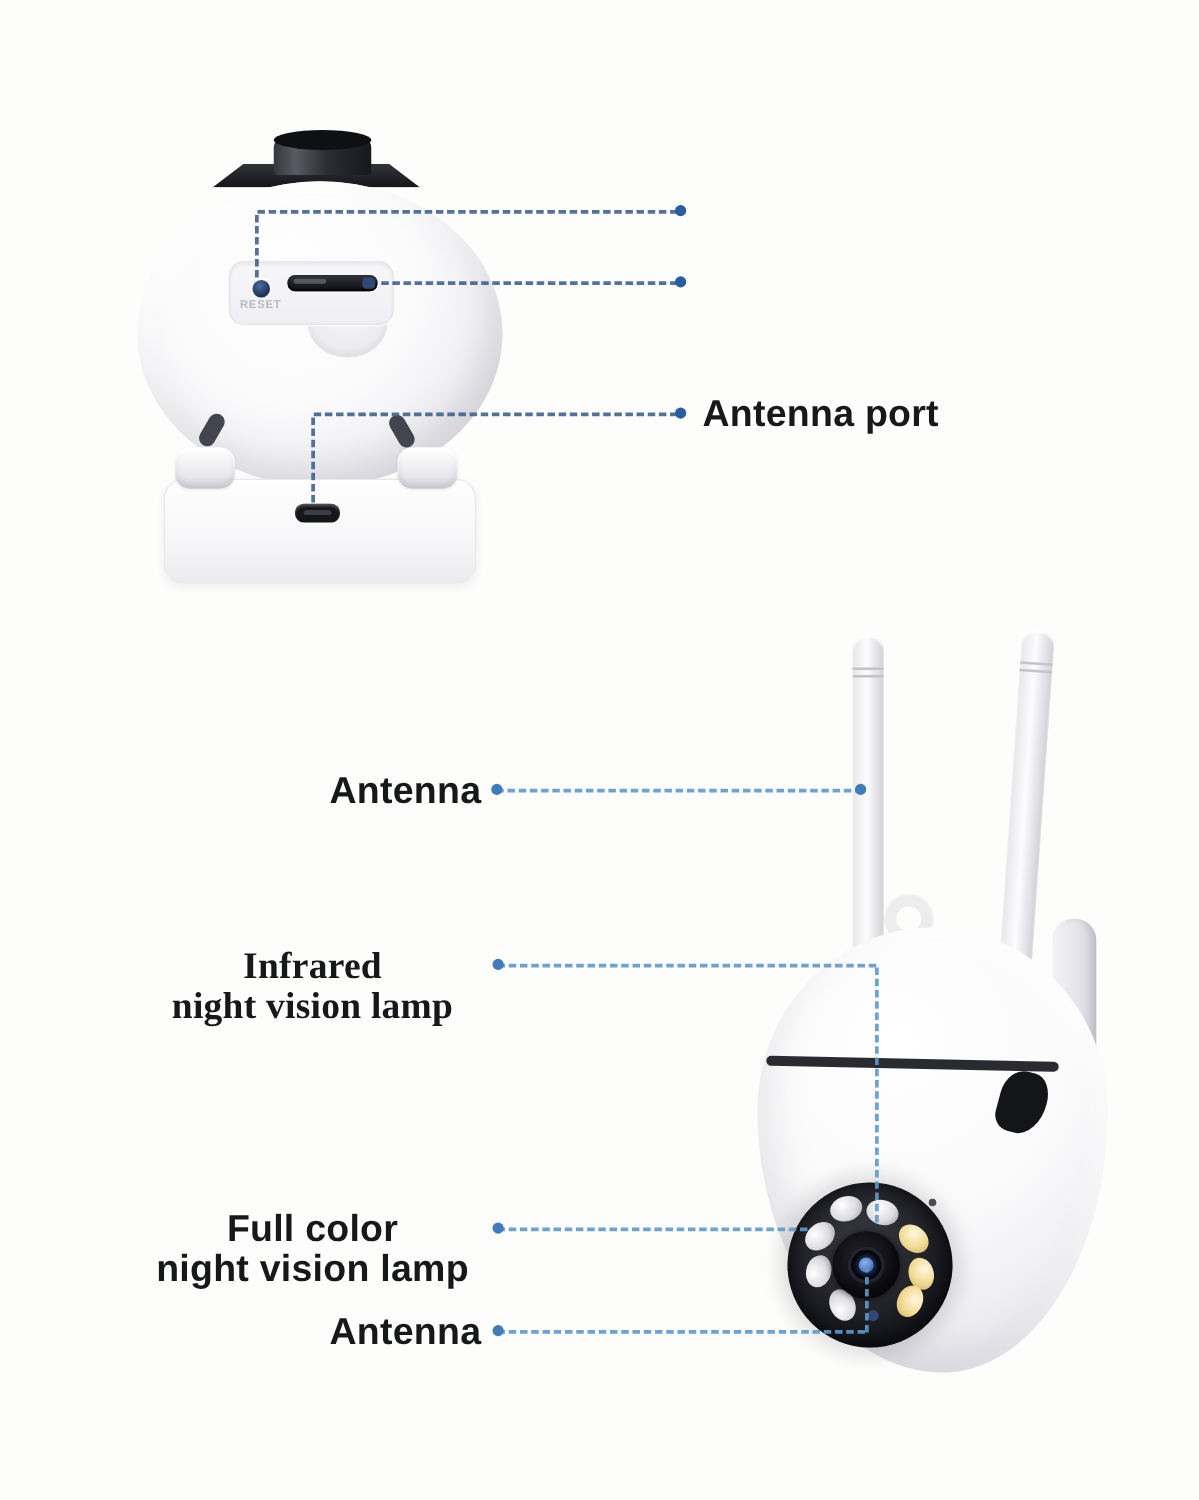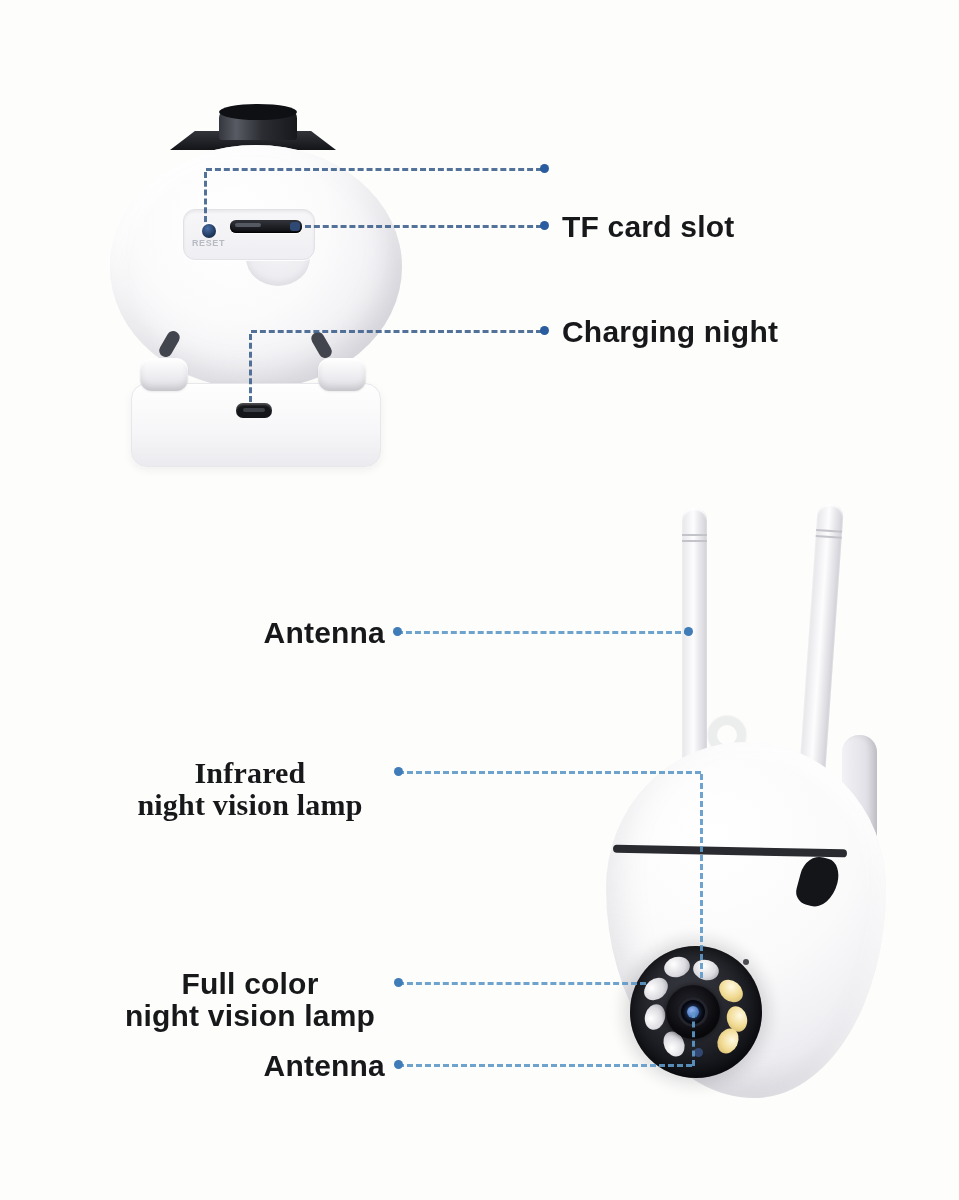--- a/index.html
+++ b/index.html
@@ -109,22 +109,21 @@
   <div class="dash-h" style="left:206px;top:168px;width:336px;"></div>
   <div class="dot" style="left:540px;top:164px;"></div>
 
   <div class="dash-h" style="left:305px;top:225px;width:237px;"></div>
   <div class="dot" style="left:540px;top:221px;"></div>
 
   <div class="dash-v" style="left:249px;top:334px;height:68px;"></div>
   <div class="dash-h" style="left:251px;top:330px;width:291px;"></div>
   <div class="dot" style="left:540px;top:326px;"></div>
 
-  <div class="lbl" style="left:562px;top:211px;">TF card slot</div>
-  <div class="lbl" style="left:562px;top:316px;">Charging night</div>
+  <div class="lbl" style="left:562px;top:316px;">Antenna port</div>
 
   <div>
     <div class="antenna" style="left:682px;top:508px;width:25px;height:268px;">
       <span class="ring" style="top:26px;"></span>
       <span class="ring" style="top:32px;"></span>
     </div>
     <div class="antenna" style="left:818px;top:504px;width:26px;height:295px;transform:rotate(4deg);transform-origin:top center;">
       <span class="ring" style="top:26px;"></span>
       <span class="ring" style="top:32px;"></span>
     </div>

